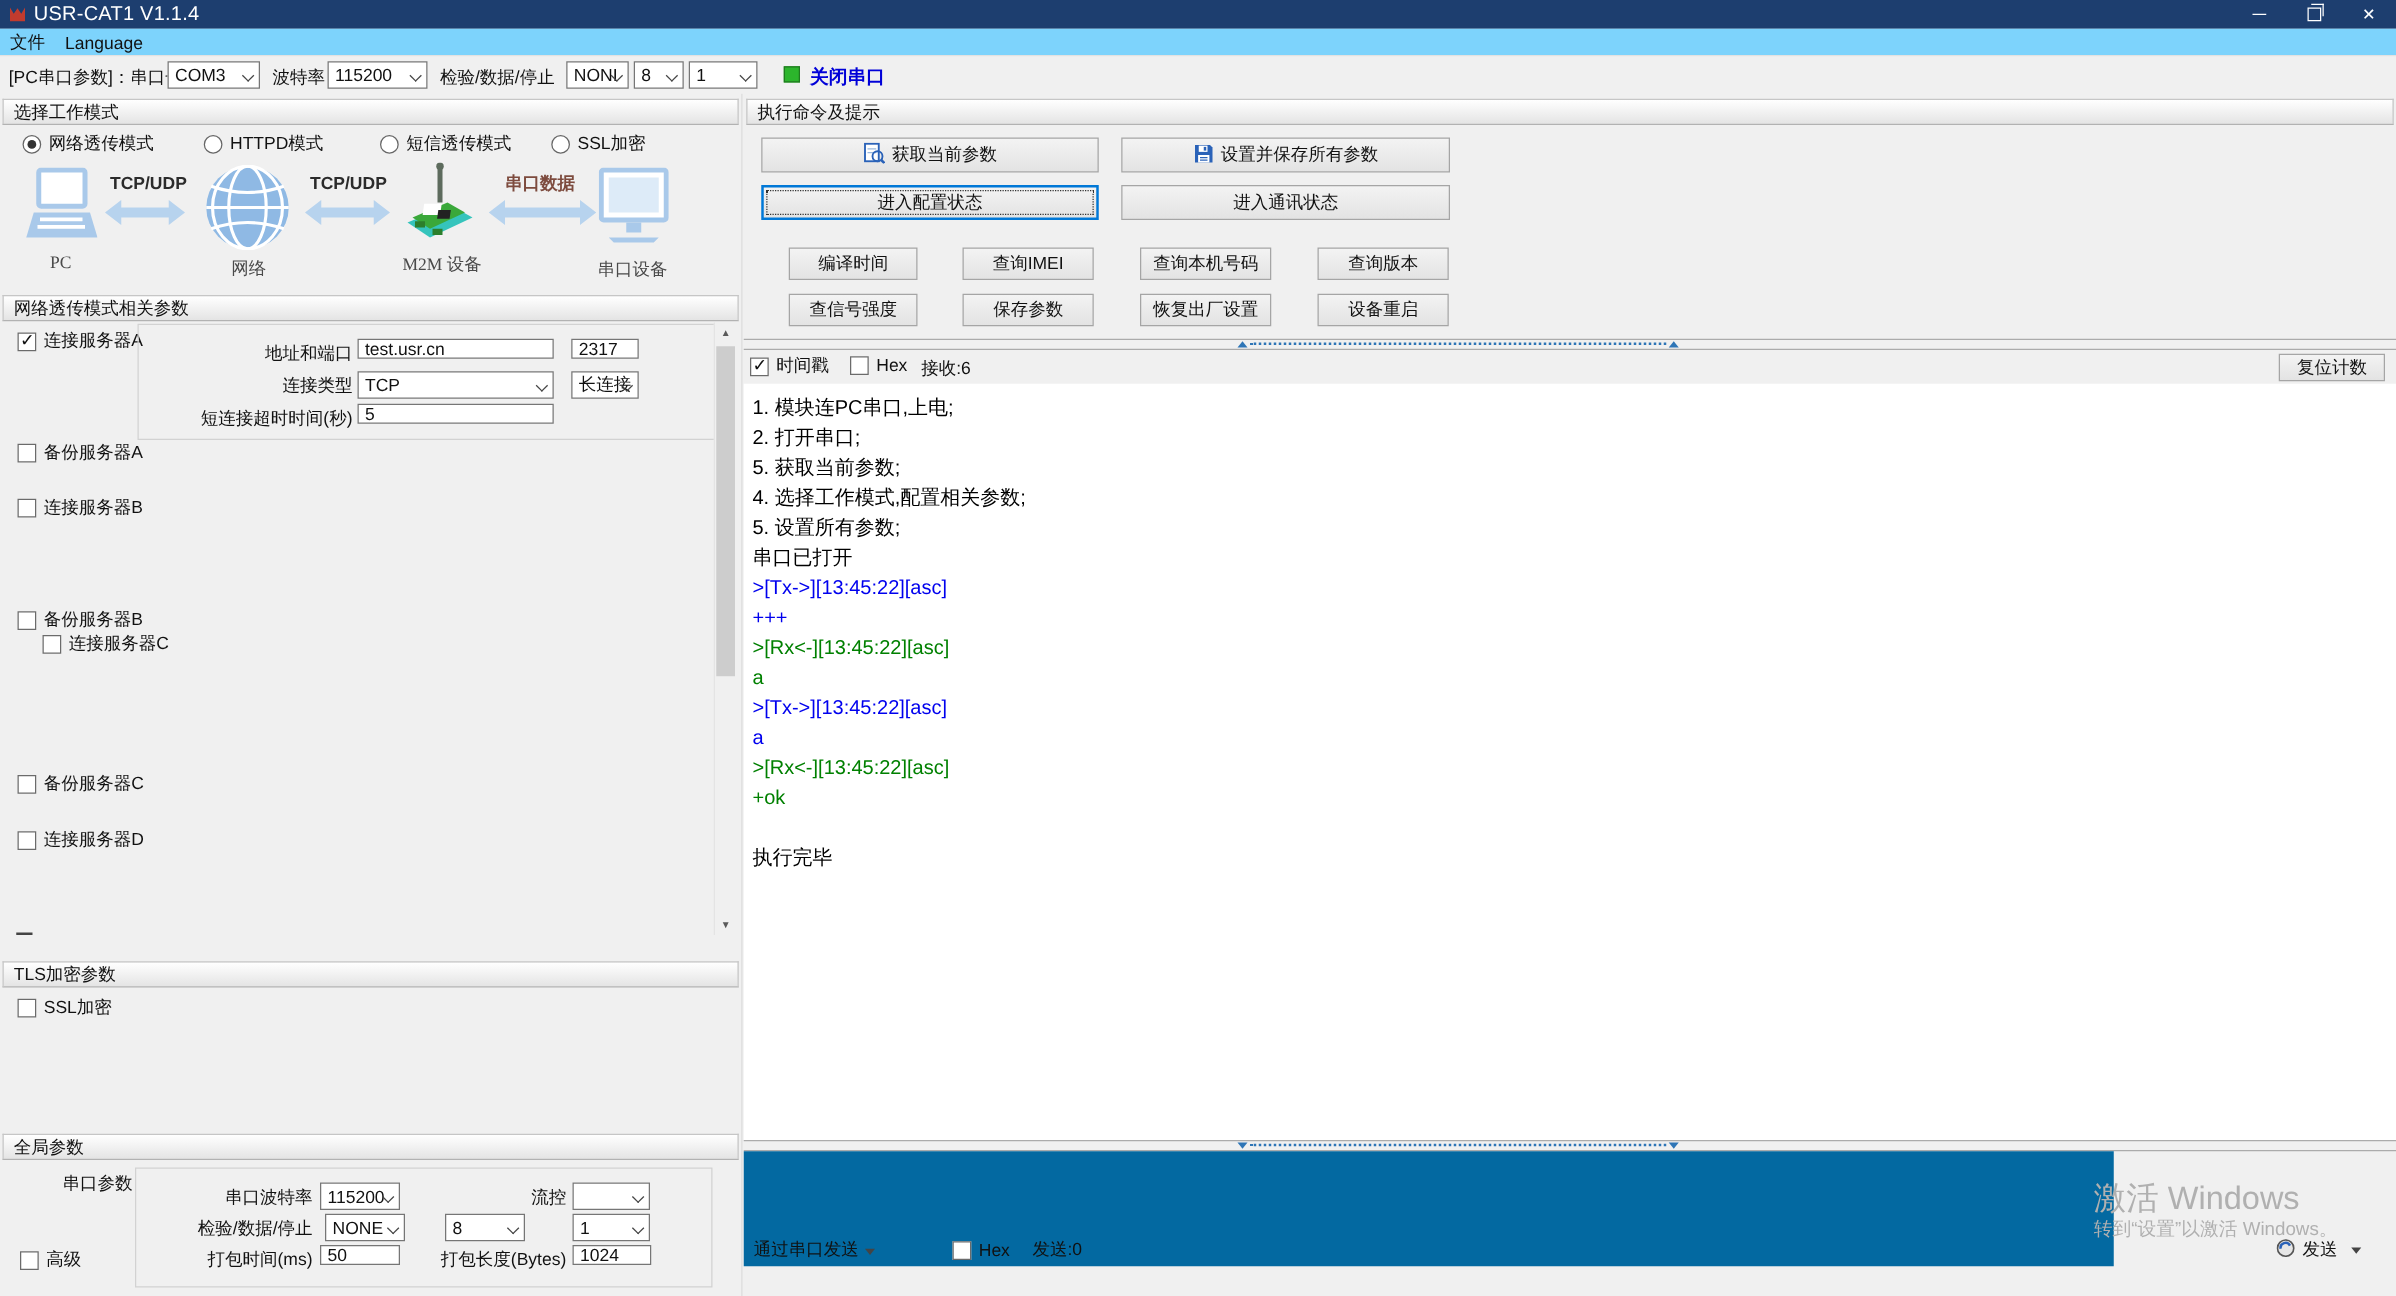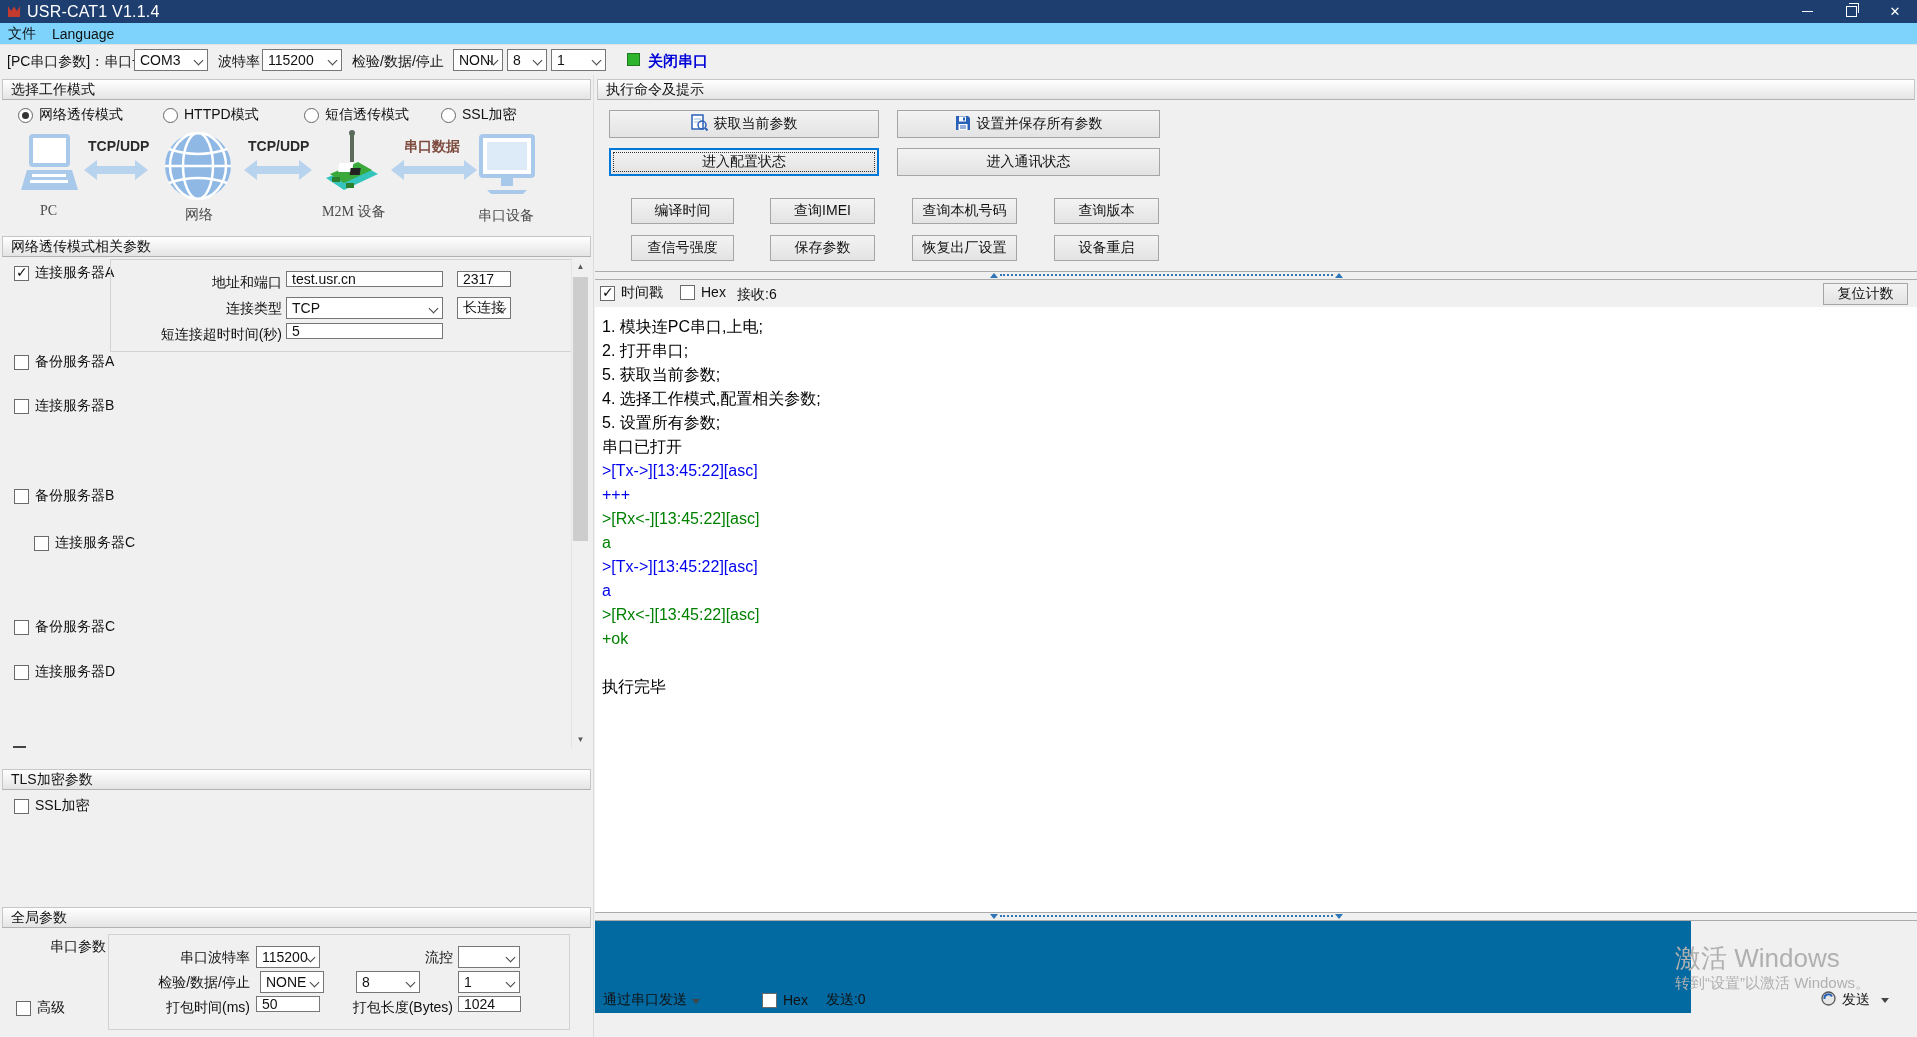--- a/index.html
+++ b/index.html
@@ -260,21 +260,21 @@
     <span>备份服务器A</span>
   </div>
   <div class="cbrow" style="left:14px;top:397px;">
     <span class="cb"></span>
     <span>连接服务器B</span>
   </div>
   <div class="cbrow" style="left:14px;top:487px;">
     <span class="cb"></span>
     <span>备份服务器B</span>
   </div>
-  <div class="cbrow" style="left:14px;top:534px;padding-left:20px;">
+  <div class="cbrow" style="left:14px;top:506px;padding-left:20px;">
     <span class="cb"></span>
     <span>连接服务器C</span>
   </div>
   <div class="cbrow" style="left:14px;top:618px;">
     <span class="cb"></span>
     <span>备份服务器C</span>
   </div>
   <div class="cbrow" style="left:14px;top:663px;">
     <span class="cb"></span>
     <span>连接服务器D</span>

